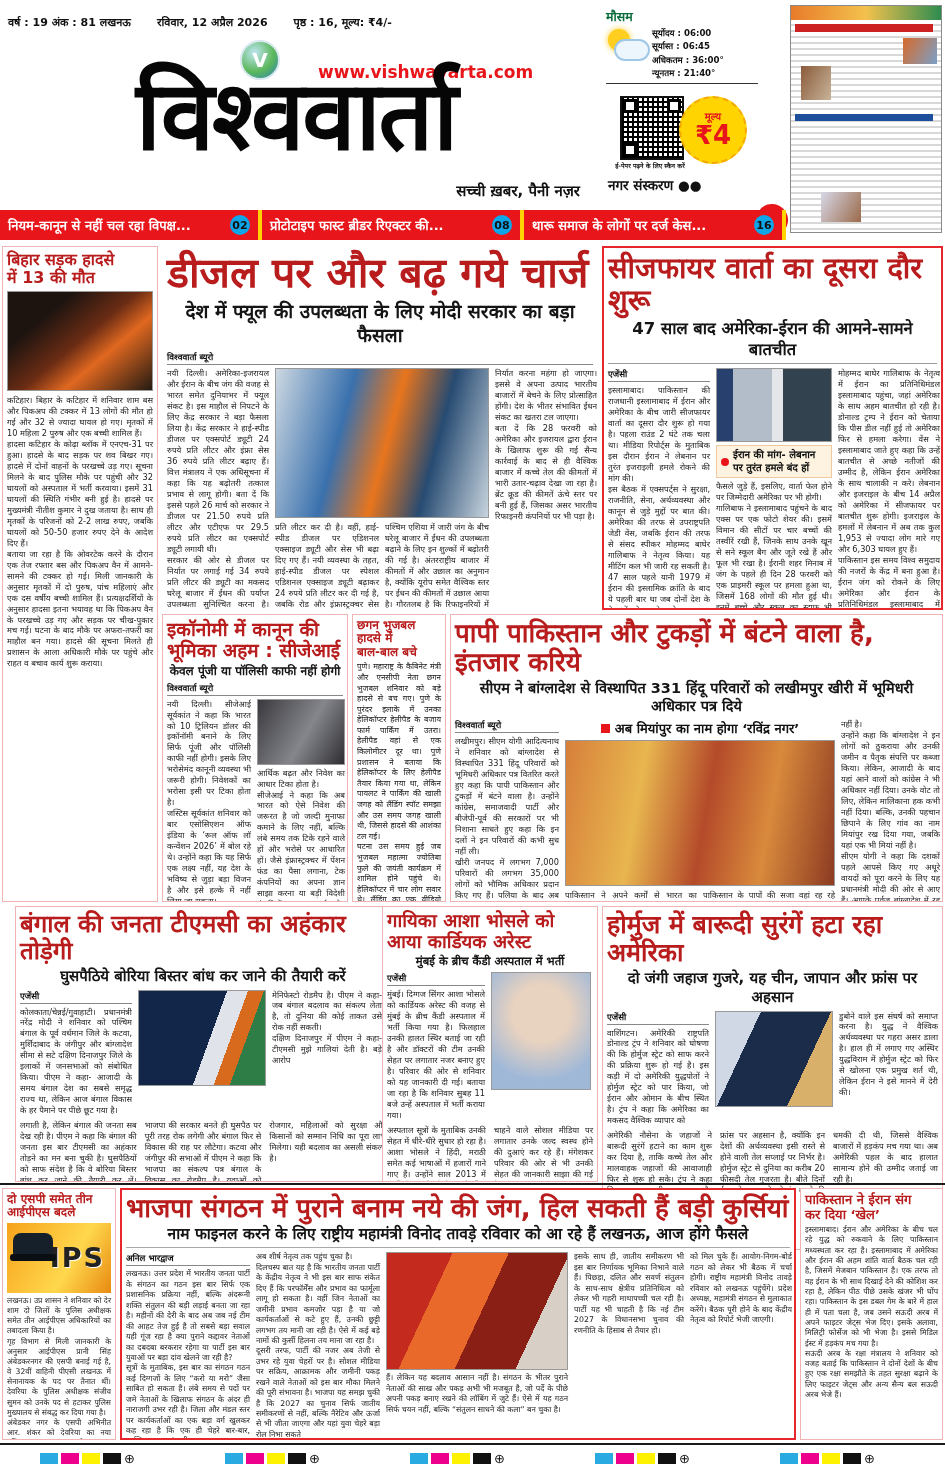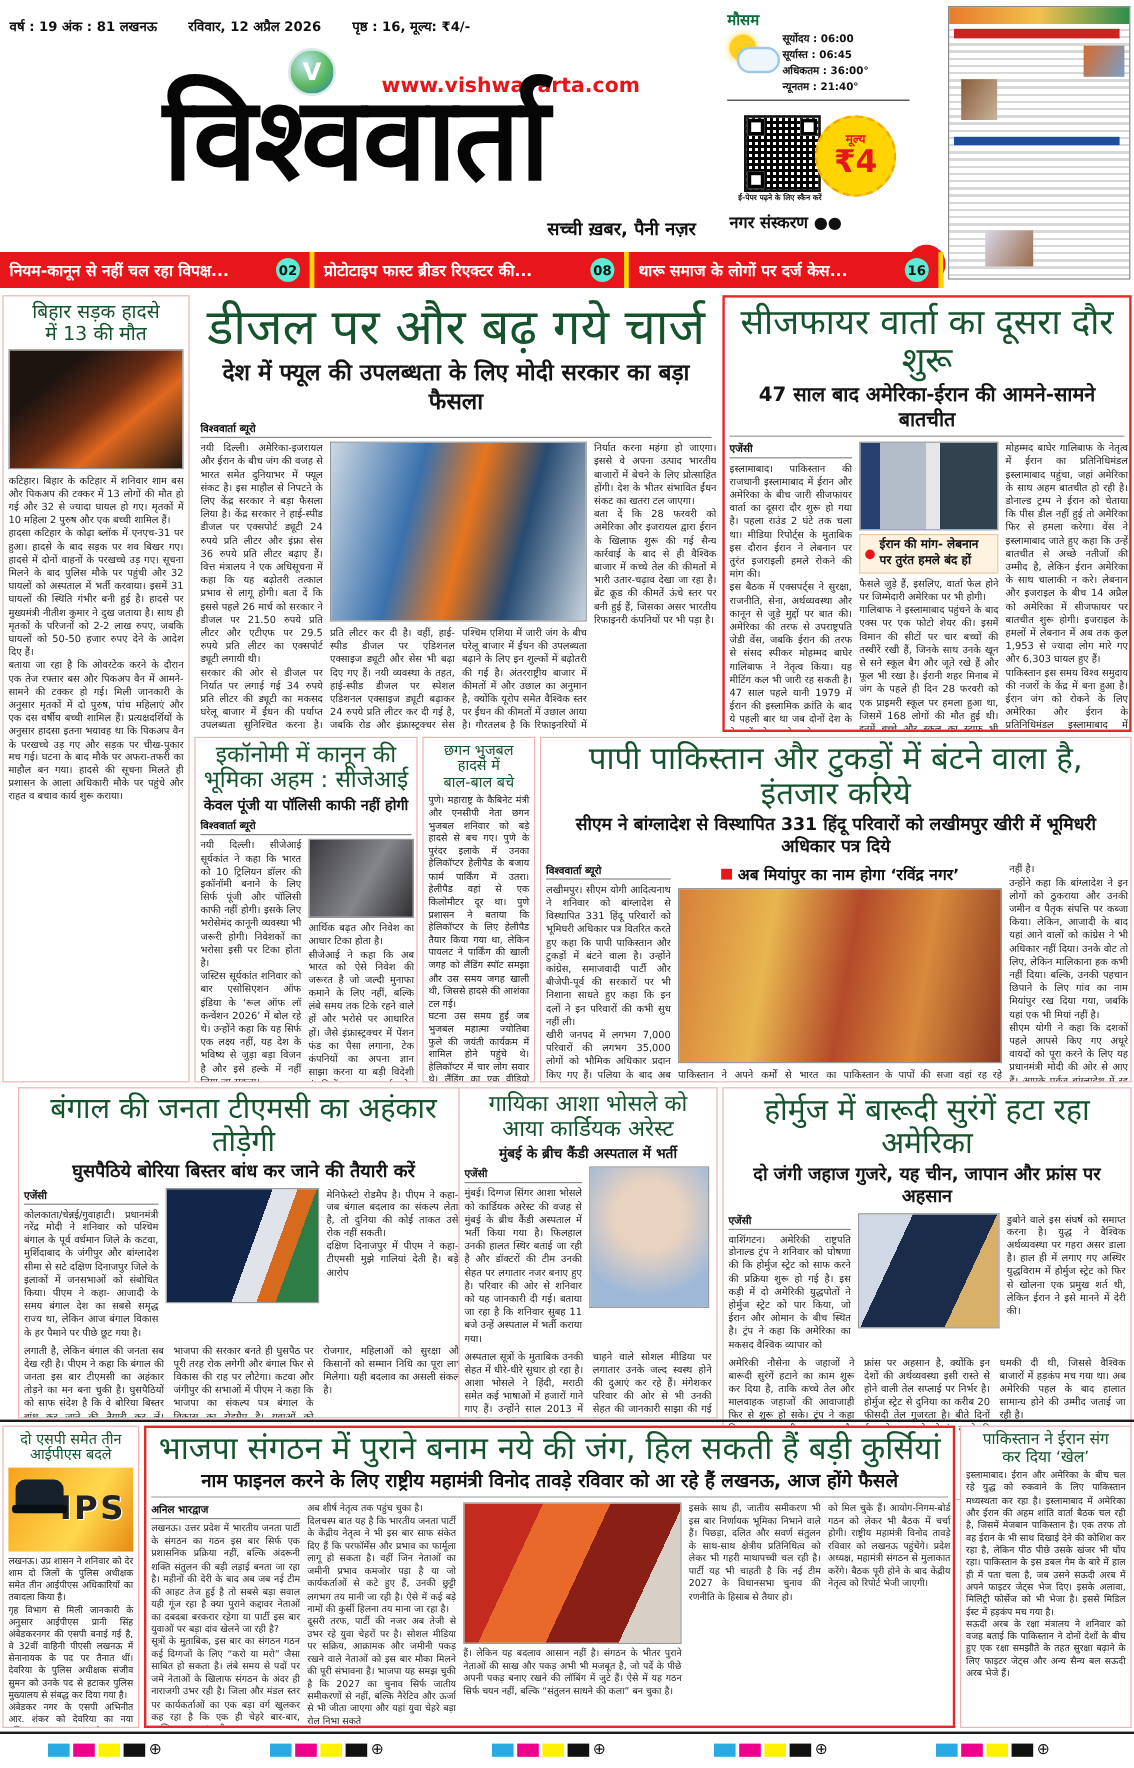--- a/index.html
+++ b/index.html
@@ -1,19 +1,19 @@
 <!DOCTYPE html>
 <html><head>
 <meta charset="utf-8">
 <style>
   html,body{margin:0;padding:0;background:#fff;}
   .page{position:relative;width:945px;height:1473px;background:#fff;overflow:hidden;
         font-family:"DejaVu Sans",sans-serif;color:#111;}
   .abs{position:absolute;}
-  .h{font-weight:normal;color:#14532d;text-align:center;line-height:1.12;white-space:pre-line;}
+  .h{font-weight:bold;color:#b91c1c;text-align:left;line-height:1.12;white-space:pre-line;}
   .sub{font-weight:bold;text-align:center;line-height:1.25;white-space:pre-line;color:#151515;}
   .byline{font-weight:bold;font-size:8.6px;border-bottom:1px solid #888;padding-bottom:1px;margin-bottom:3px;}
   .col,.body{font-size:8.2px;line-height:1.34;text-align:justify;white-space:pre-line;color:#222;}
   .box{border:1px solid #f0b3b3;background:#fff;box-sizing:border-box;padding:4px;overflow:hidden;}
   .box-red{border:2px solid #e8272c;}
   .row{display:flex;gap:6px;}
   .photo{background:#bbb;border:1px solid #999;box-sizing:border-box;flex:none;}
   
   .topinfo{display:flex;gap:26px;font-size:11px;font-weight:bold;}
   .masthead{font-weight:bold;color:#060606;text-align:center;letter-spacing:-2px;}
@@ -47,21 +47,21 @@
   .thumb .tb2{position:absolute;left:4px;top:18px;width:92%;height:8px;background:#c22;}
   .thumb .tb3{position:absolute;left:4px;top:108px;width:92%;height:7px;background:#1d4f9c;}
   .thumb .tb4{position:absolute;right:4px;top:32px;width:34px;height:26px;background:linear-gradient(120deg,#d86a2a,#7aa0c8);}
   .thumb .tb5{position:absolute;left:10px;top:60px;width:30px;height:34px;background:linear-gradient(120deg,#8a5a3a,#c8b49a);}
   .thumb .tb6{position:absolute;left:30px;bottom:10px;width:40px;height:30px;background:linear-gradient(120deg,#d8d8e8,#9a6a4a);}
   
   .teaserbar{display:flex;background:#e8151a;height:30px;align-items:stretch;}
   .teaser{display:flex;align-items:center;justify-content:space-between;color:#fff;font-weight:bold;font-size:13px;
           padding:0 8px;flex:1;}
   .teaser+.teaser{border-left:4px solid #ffd400;}
-  .t-page{width:20px;height:20px;border-radius:50%;background:#5eead4;color:#111;font-size:11px;display:flex;
+  .t-page{width:20px;height:20px;border-radius:50%;background:#0ea5e9;color:#111;font-size:11px;display:flex;
           align-items:center;justify-content:center;flex:none;margin-left:6px;}
   .endbar{border-left:4px solid #ffd400;}
   
   .capbox{display:flex;align-items:center;gap:4px;background:#fdf3e0;border:1px solid #f0c9a0;padding:3px 4px;margin:3px 0;}
   .capdot{width:8px;height:8px;border-radius:50%;background:#e8151a;flex:none;}
   .captext{font-weight:bold;font-size:10px;line-height:1.25;}
   .kicker{display:flex;align-items:center;gap:5px;justify-content:center;font-weight:bold;font-size:13px;margin-bottom:3px;}
   .ksq{width:9px;height:9px;background:#e8151a;flex:none;}
   
   .ph-crash{background:linear-gradient(140deg,#1d1410 25%,#6b2c14 50%,#e06820 66%,#241a12);}

